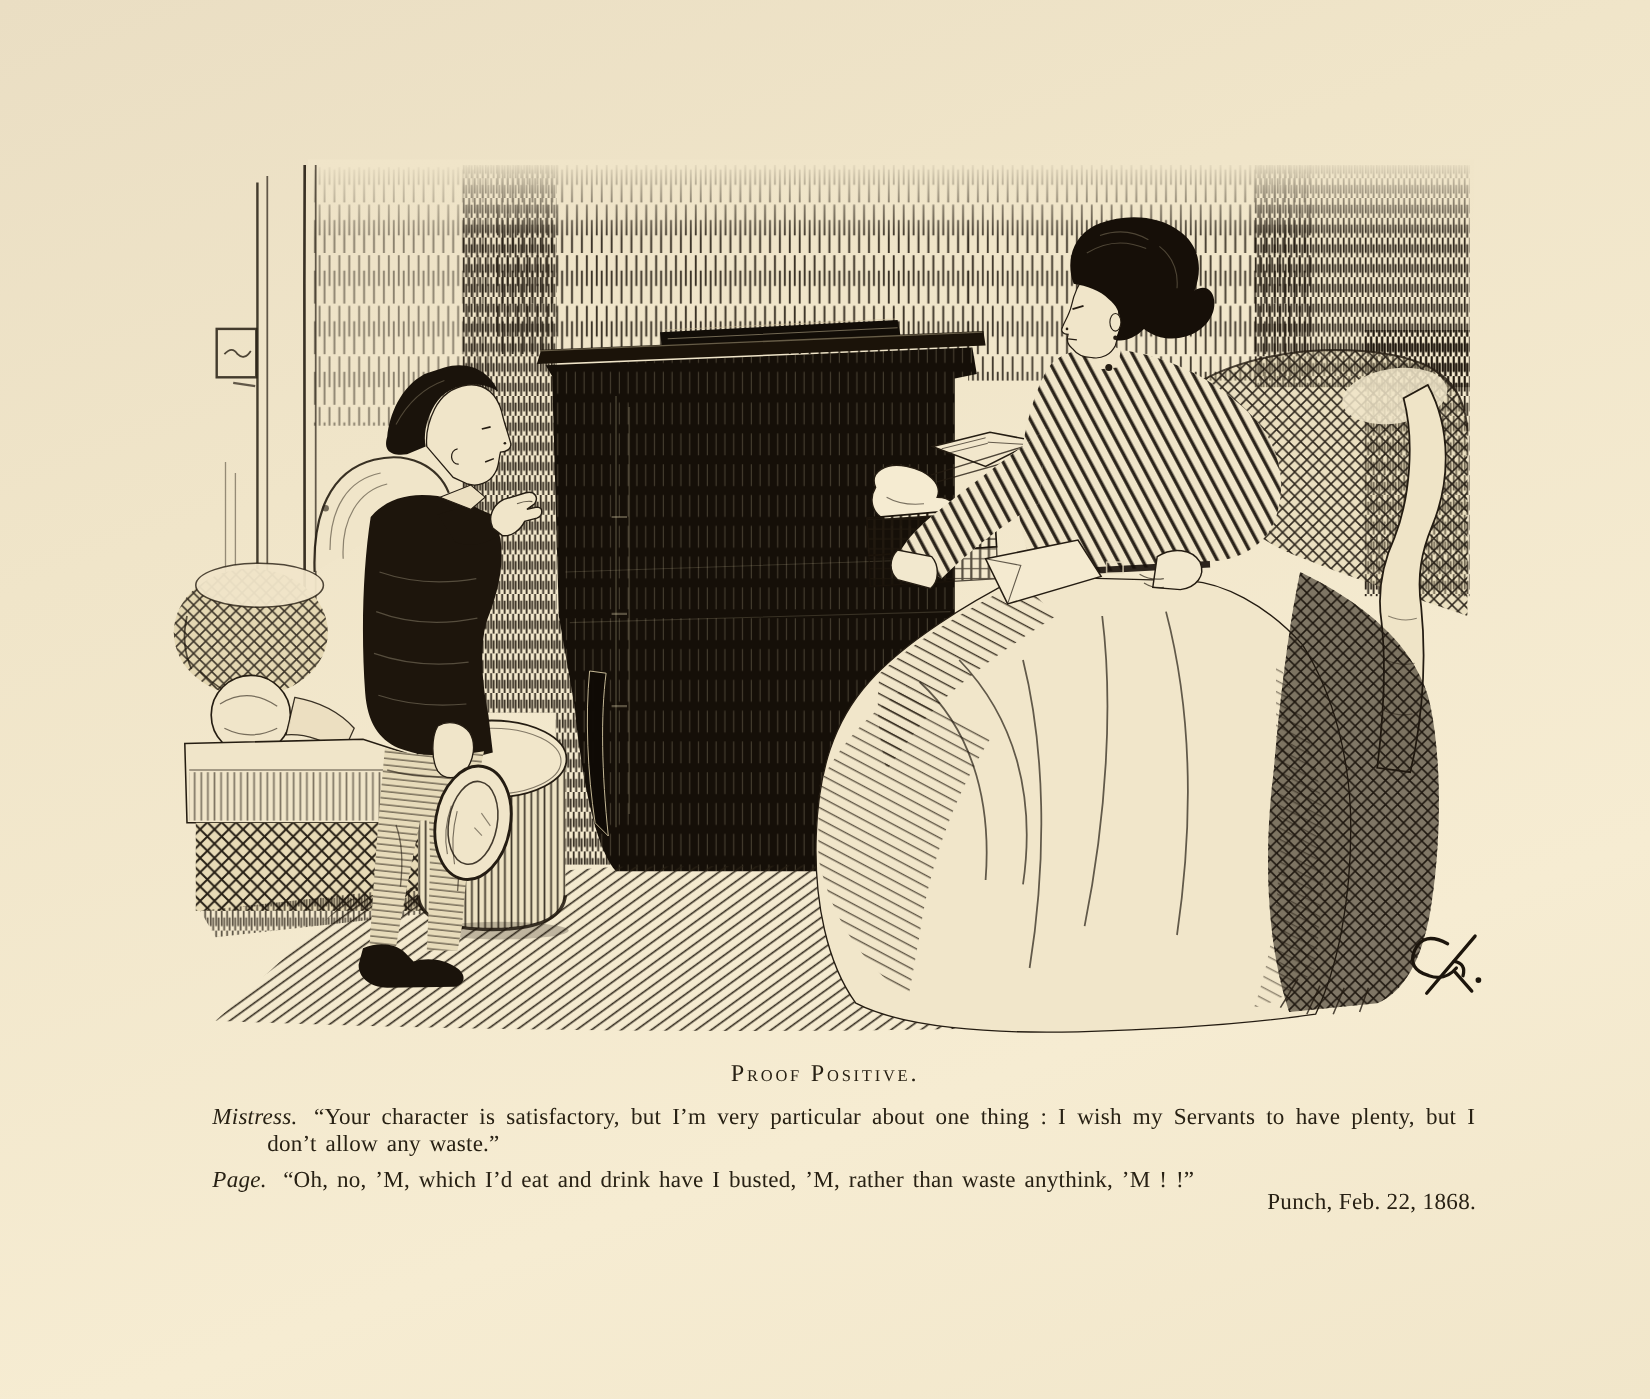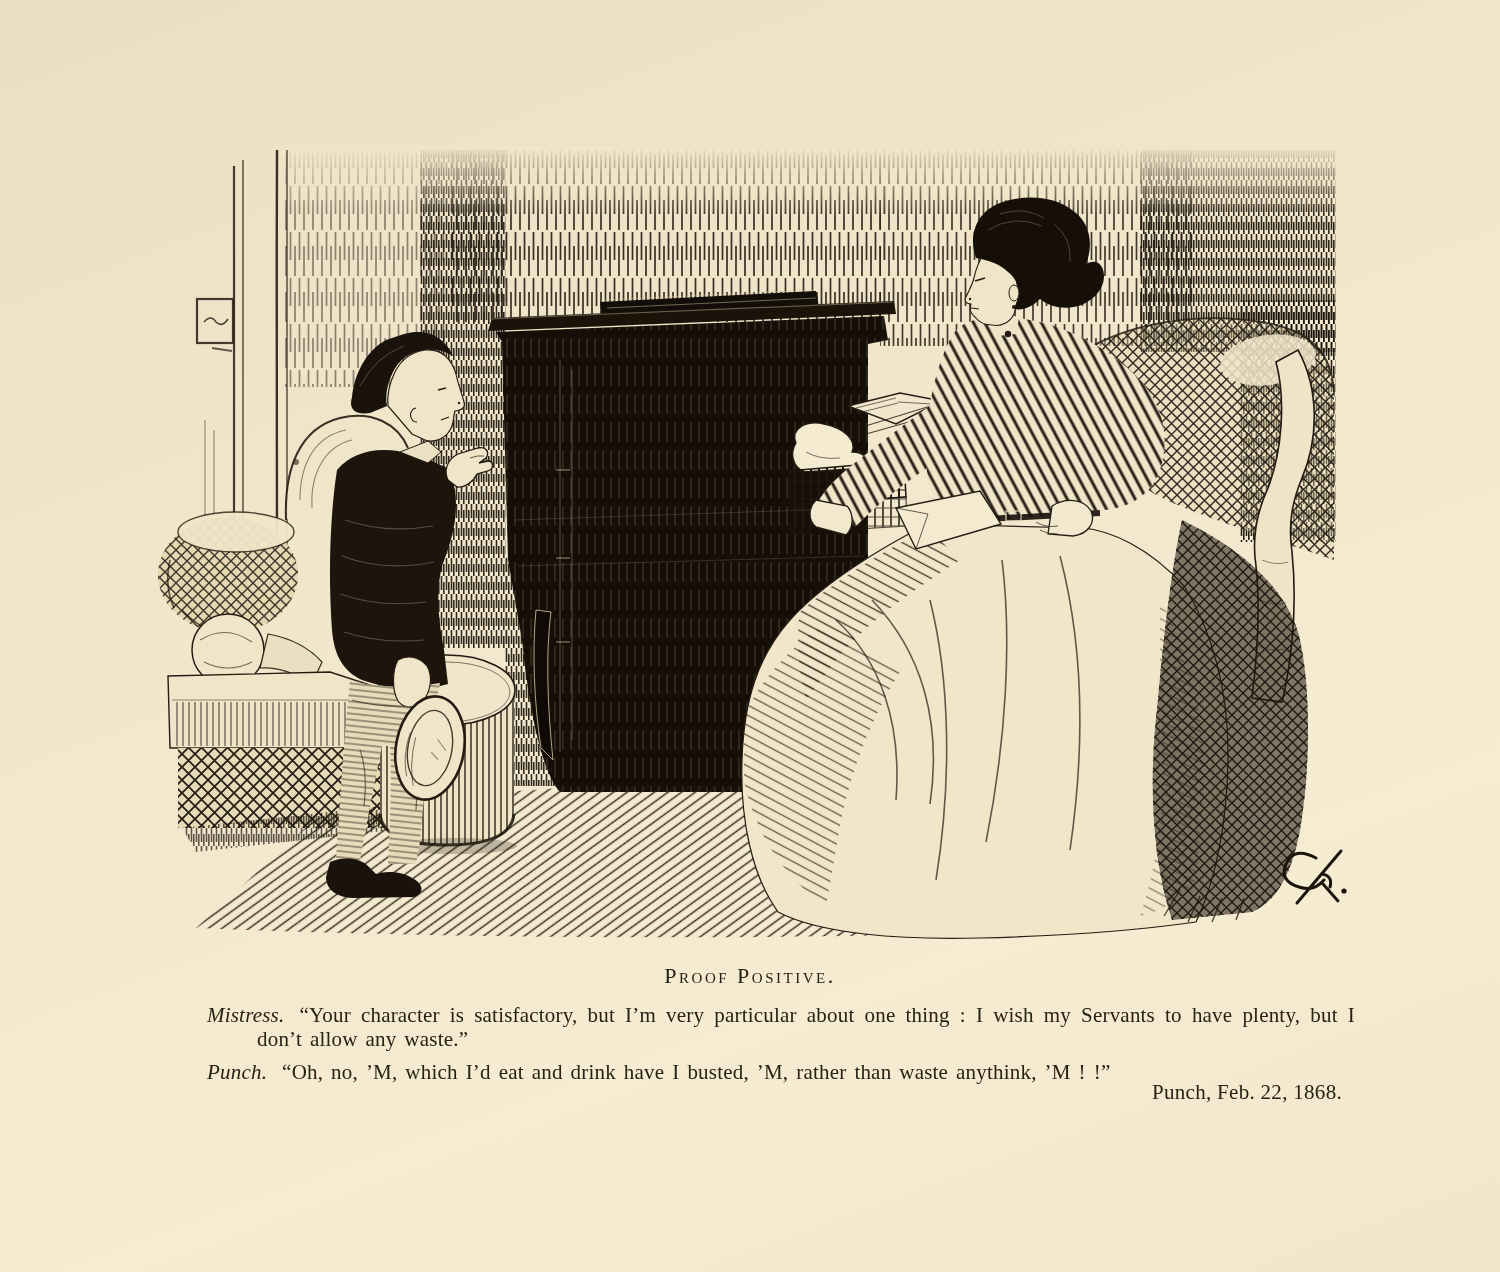--- a/index.html
+++ b/index.html
@@ -10,21 +10,21 @@
     color:#282114;
   }
   .page{position:relative;width:1500px;height:1272px;overflow:hidden;}
   svg.engraving{position:absolute;left:0;top:0;display:block;}
   .caption-title{
     position:absolute;top:963px;left:0;width:1500px;
     text-align:center;font-size:22px;font-variant:small-caps;
     letter-spacing:2.5px;
   }
   .dialogue{
-    position:absolute;top:1004px;left:207px;width:1148px;
+    position:absolute;top:1004px;left:193px;width:1148px;
     font-size:21px;line-height:23.5px;text-align:justify;
     word-spacing:2.5px;letter-spacing:.2px;
   }
   .dialogue p{margin:0 0 10px 0;padding-left:50px;text-indent:-50px;}
   .speaker{font-style:italic;margin-right:15px;}
   .attribution{
     position:absolute;top:1080px;right:158px;
     font-size:21px;letter-spacing:.3px;
   }
 </style>
@@ -292,17 +292,17 @@
       <path d="M1297,903 L1341,851"></path>
       <path d="M1322,874 q11,2 8,13 m-7,-3 l15,17"></path>
       <circle cx="1344" cy="891" r="2.6" fill="#1c150c" stroke="none"></circle>
     </g>
   </svg>
 
   <div class="caption-title">Proof Positive.</div>
 
   <div class="dialogue">
     <p><span class="speaker">Mistress.</span><span>“Your character is satisfactory, but I’m very particular about one thing : I wish my Servants to have plenty, but I don’t allow any waste.”</span></p>
-    <p><span class="speaker">Punch.</span><span>“Oh, no, ’M, which I’d eat and drink have I busted, ’M, rather than waste anythink, ’M ! !”</span></p>
+    <p><span class="speaker">Page.</span><span>“Oh, no, ’M, which I’d eat and drink have I busted, ’M, rather than waste anythink, ’M ! !”</span></p>
   </div>
 
   <div class="attribution">Punch, Feb. 22, 1868.</div>
 </div>
 
 </body></html>

